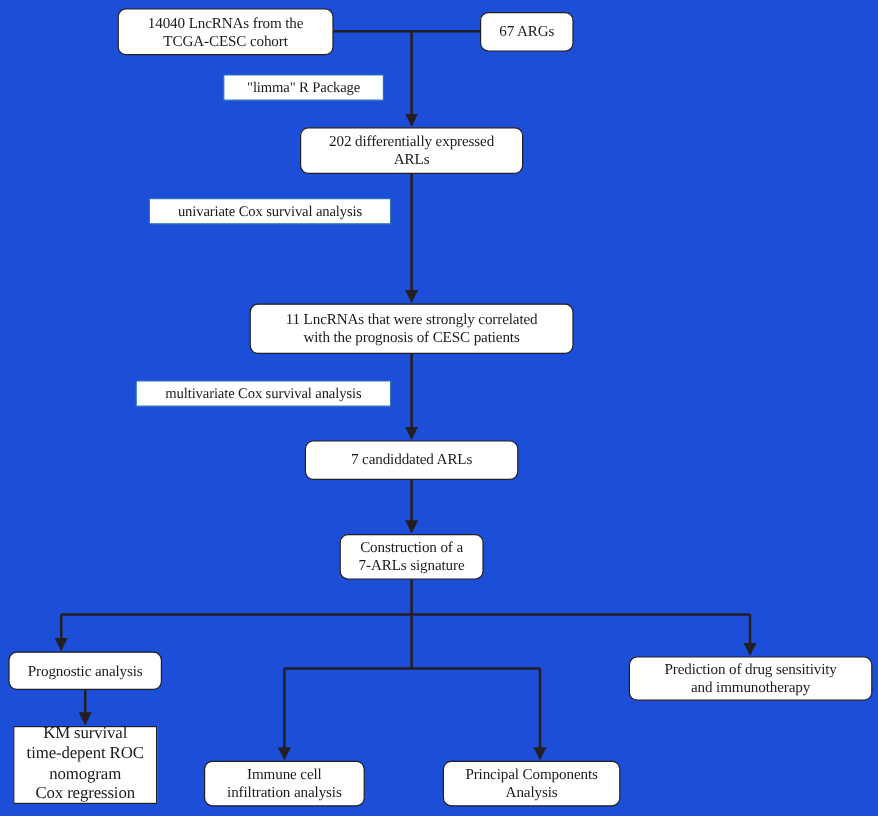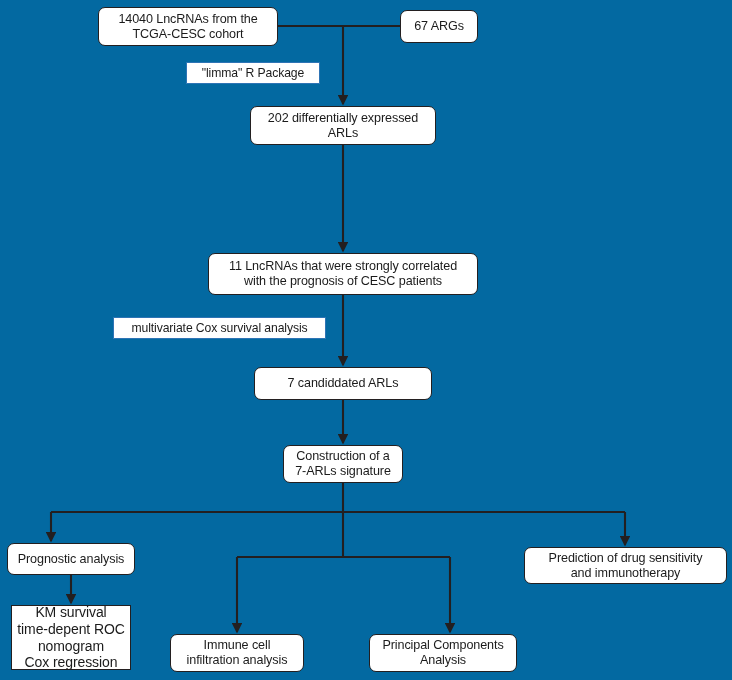--- a/index.html
+++ b/index.html
@@ -8,22 +8,23 @@
     padding: 0;
     background: #ffffff;
   }
   body {
     font-family: "Liberation Sans", sans-serif;
   }
   #flowchart-root {
     position: relative;
     width: 732px;
     height: 680px;
-    background: #0369a1;
+    background: #1d4ed8;
     overflow: hidden;
+    font-family: Liberation Serif, serif;
   }
   svg.edges {
     position: absolute;
     left: 0;
     top: 0;
     width: 732px;
     height: 680px;
     pointer-events: none;
   }
   .node {
@@ -104,20 +105,21 @@
   <div class="node process" style="left:98px;  top:7px;   width:180px; height:39px;">14040 LncRNAs from the
 TCGA-CESC cohort</div>
 
   <div class="node process" style="left:400px; top:10px;  width:78px;  height:33px;">67 ARGs</div>
 
   <div class="node method" style="left:186px; top:62px;  width:134px; height:22px;">"limma" R Package</div>
 
   <div class="node process" style="left:250px; top:106px; width:186px; height:39px;">202 differentially expressed
 ARLs</div>
 
+  <div class="node method" style="left:124px; top:165px; width:202px; height:22px;">univariate Cox survival analysis</div>
 
 
   <div class="node process" style="left:208px; top:253px; width:270px; height:42px;">11 LncRNAs that were strongly correlated
 with the prognosis of CESC patients</div>
 
   <div class="node method" style="left:113px; top:317px; width:213px; height:22px;text-align:right;">multivariate Cox survival analysis</div>
 
   <div class="node process" style="left:254px; top:367px; width:178px; height:33px;">7 candiddated ARLs</div>
 
   <div class="node process" style="left:283px; top:445px; width:120px; height:38px;">Construction of a

